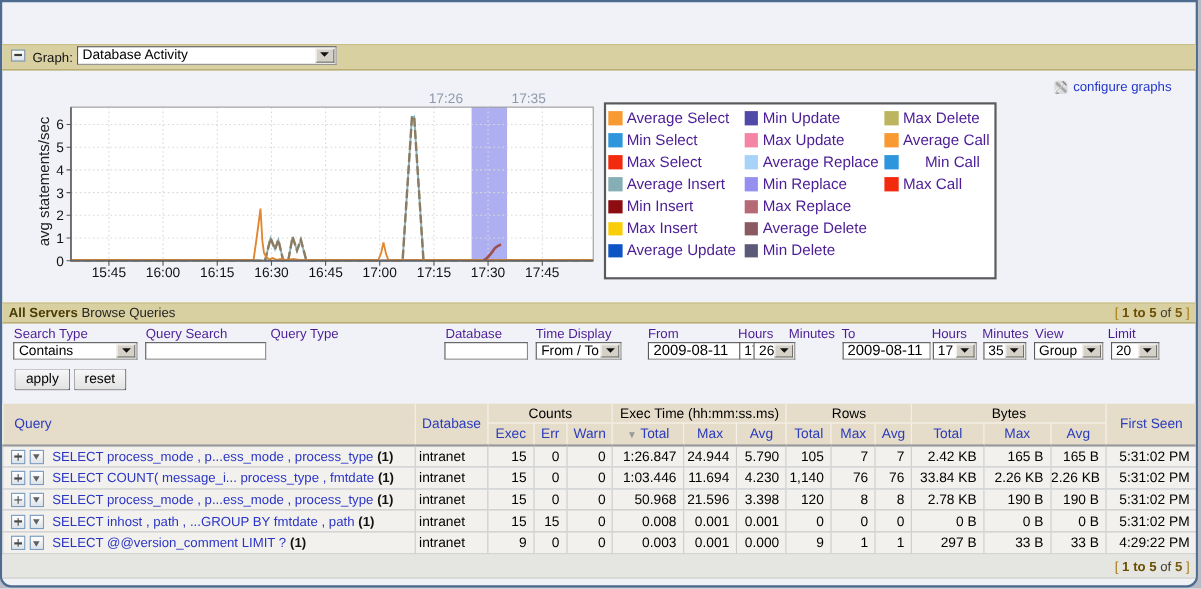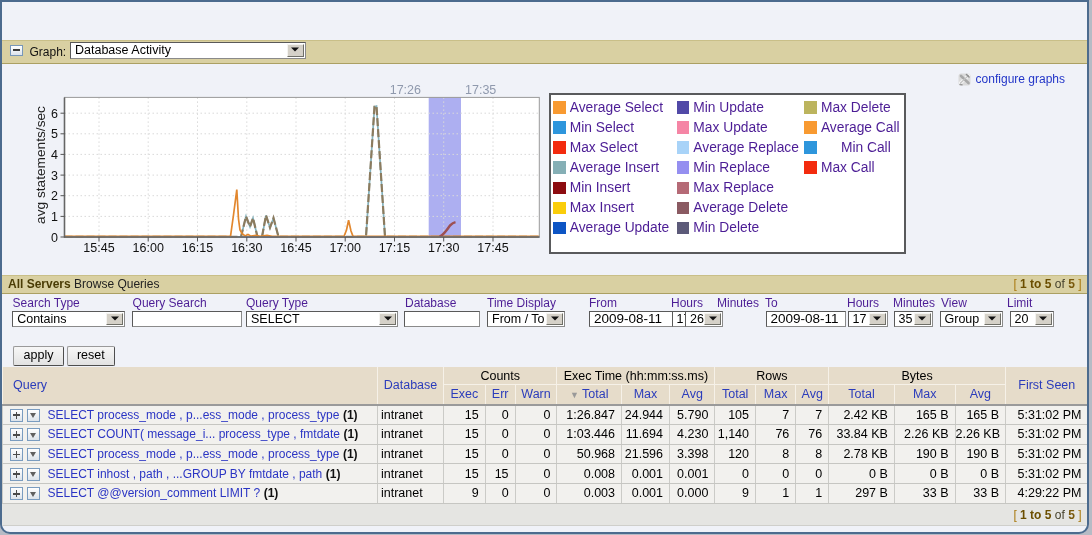--- a/index.html
+++ b/index.html
@@ -17,21 +17,21 @@
 .mbtn div{position:absolute;left:2px;right:2px;top:3.5px;height:2px;background:#3c3c3c;}
 
 .sel{position:absolute;background:#fff;border:1px solid;border-color:#595959 #8a8a8a #8a8a8a #595959;font-size:12.5px;color:#000;}
 .sel .tx{position:absolute;left:4px;top:50%;transform:translateY(-50%);white-space:nowrap;}
 .sel .ar{position:absolute;top:1px;bottom:1px;right:1px;width:15px;background:#d5d1c8;border:1px solid;border-color:#f4f3f0 #6f6f68 #6f6f68 #f4f3f0;}
 .sel .ar:after{content:"";position:absolute;left:50%;top:50%;transform:translate(-50%,-30%);border:4px solid transparent;border-top-color:#111;}
 .inp{position:absolute;background:#fff;border:1px solid;border-color:#595959 #8a8a8a #8a8a8a #595959;}
 
 .flab{position:absolute;top:293.5px;font-size:12px;color:#4c1d95;white-space:nowrap;}
 
-.btn{position:absolute;top:344px;height:20px;border:1px solid;border-color:#9a9a9a #4e4e4e #4e4e4e #9a9a9a;background:linear-gradient(#f7f7f7,#e2e2e2);border-radius:2px;font-size:12.5px;color:#000;text-align:center;line-height:17px;box-sizing:border-box;}
+.btn{position:absolute;top:333px;height:20px;border:1px solid;border-color:#9a9a9a #4e4e4e #4e4e4e #9a9a9a;background:linear-gradient(#f7f7f7,#e2e2e2);border-radius:2px;font-size:12.5px;color:#000;text-align:center;line-height:17px;box-sizing:border-box;}
 
 .legend{position:absolute;left:547px;top:91px;width:352.5px;height:156.5px;border:2px solid #595a5c;background:#fff;}
 .li{position:absolute;font-size:13.8px;color:#4c1d95;white-space:nowrap;}
 .sq{position:absolute;width:12.5px;height:12.5px;}
 
 .rbtn{display:inline-block;width:11px;height:11px;border:1px solid #7a9cc0;background:linear-gradient(#ffffff,#dde3ea);vertical-align:middle;position:relative;margin-right:4px;}
 .rbtn.plus:before{content:"";position:absolute;left:2px;right:2px;top:4.7px;height:1.6px;background:#4a4a4a;}
 .rbtn.plus:after{content:"";position:absolute;top:2px;bottom:2px;left:4.7px;width:1.6px;background:#4a4a4a;}
 .rbtn.tri:before{content:"";position:absolute;left:2px;top:3.5px;border:3.5px solid transparent;border-top:5.5px solid #606060;}
 
@@ -214,24 +214,20 @@
 <div class="flab" style="left:845px;">Hours</div>
 <div class="flab" style="left:891px;">Minutes</div>
 <div class="flab" style="left:939px;">View</div>
 <div class="flab" style="left:1005px;">Limit</div>
 
 <div class="sel" style="left:10.2px;top:308.5px;width:111px;height:14.5px;">
       <span class="tx">Contains</span>
       <span class="ar"></span>
     </div>
 <div class="inp" style="left:129.5px;top:308.5px;width:108px;height:14.5px;"></div>
-<div class="sel" style="left:244px;top:308.5px;width:150px;height:14.5px;">
-      <span class="tx">SELECT</span>
-      <span class="ar"></span>
-    </div>
 <div class="inp" style="left:402px;top:308.5px;width:74px;height:14.5px;"></div>
 <div class="sel" style="left:485px;top:308.5px;width:76px;height:14.5px;">
       <span class="tx">From / To</span>
       <span class="ar"></span>
     </div>
 <div class="inp" style="left:587px;top:308.5px;width:78px;height:14.5px;font-size:13.5px;line-height:14.5px;padding-left:4px;">2009-08-11</div>
 <div class="sel" style="left:669.5px;top:308.5px;width:37px;height:14.5px;">
       <span class="tx">17</span>
       <span class="ar"></span>
     </div>

